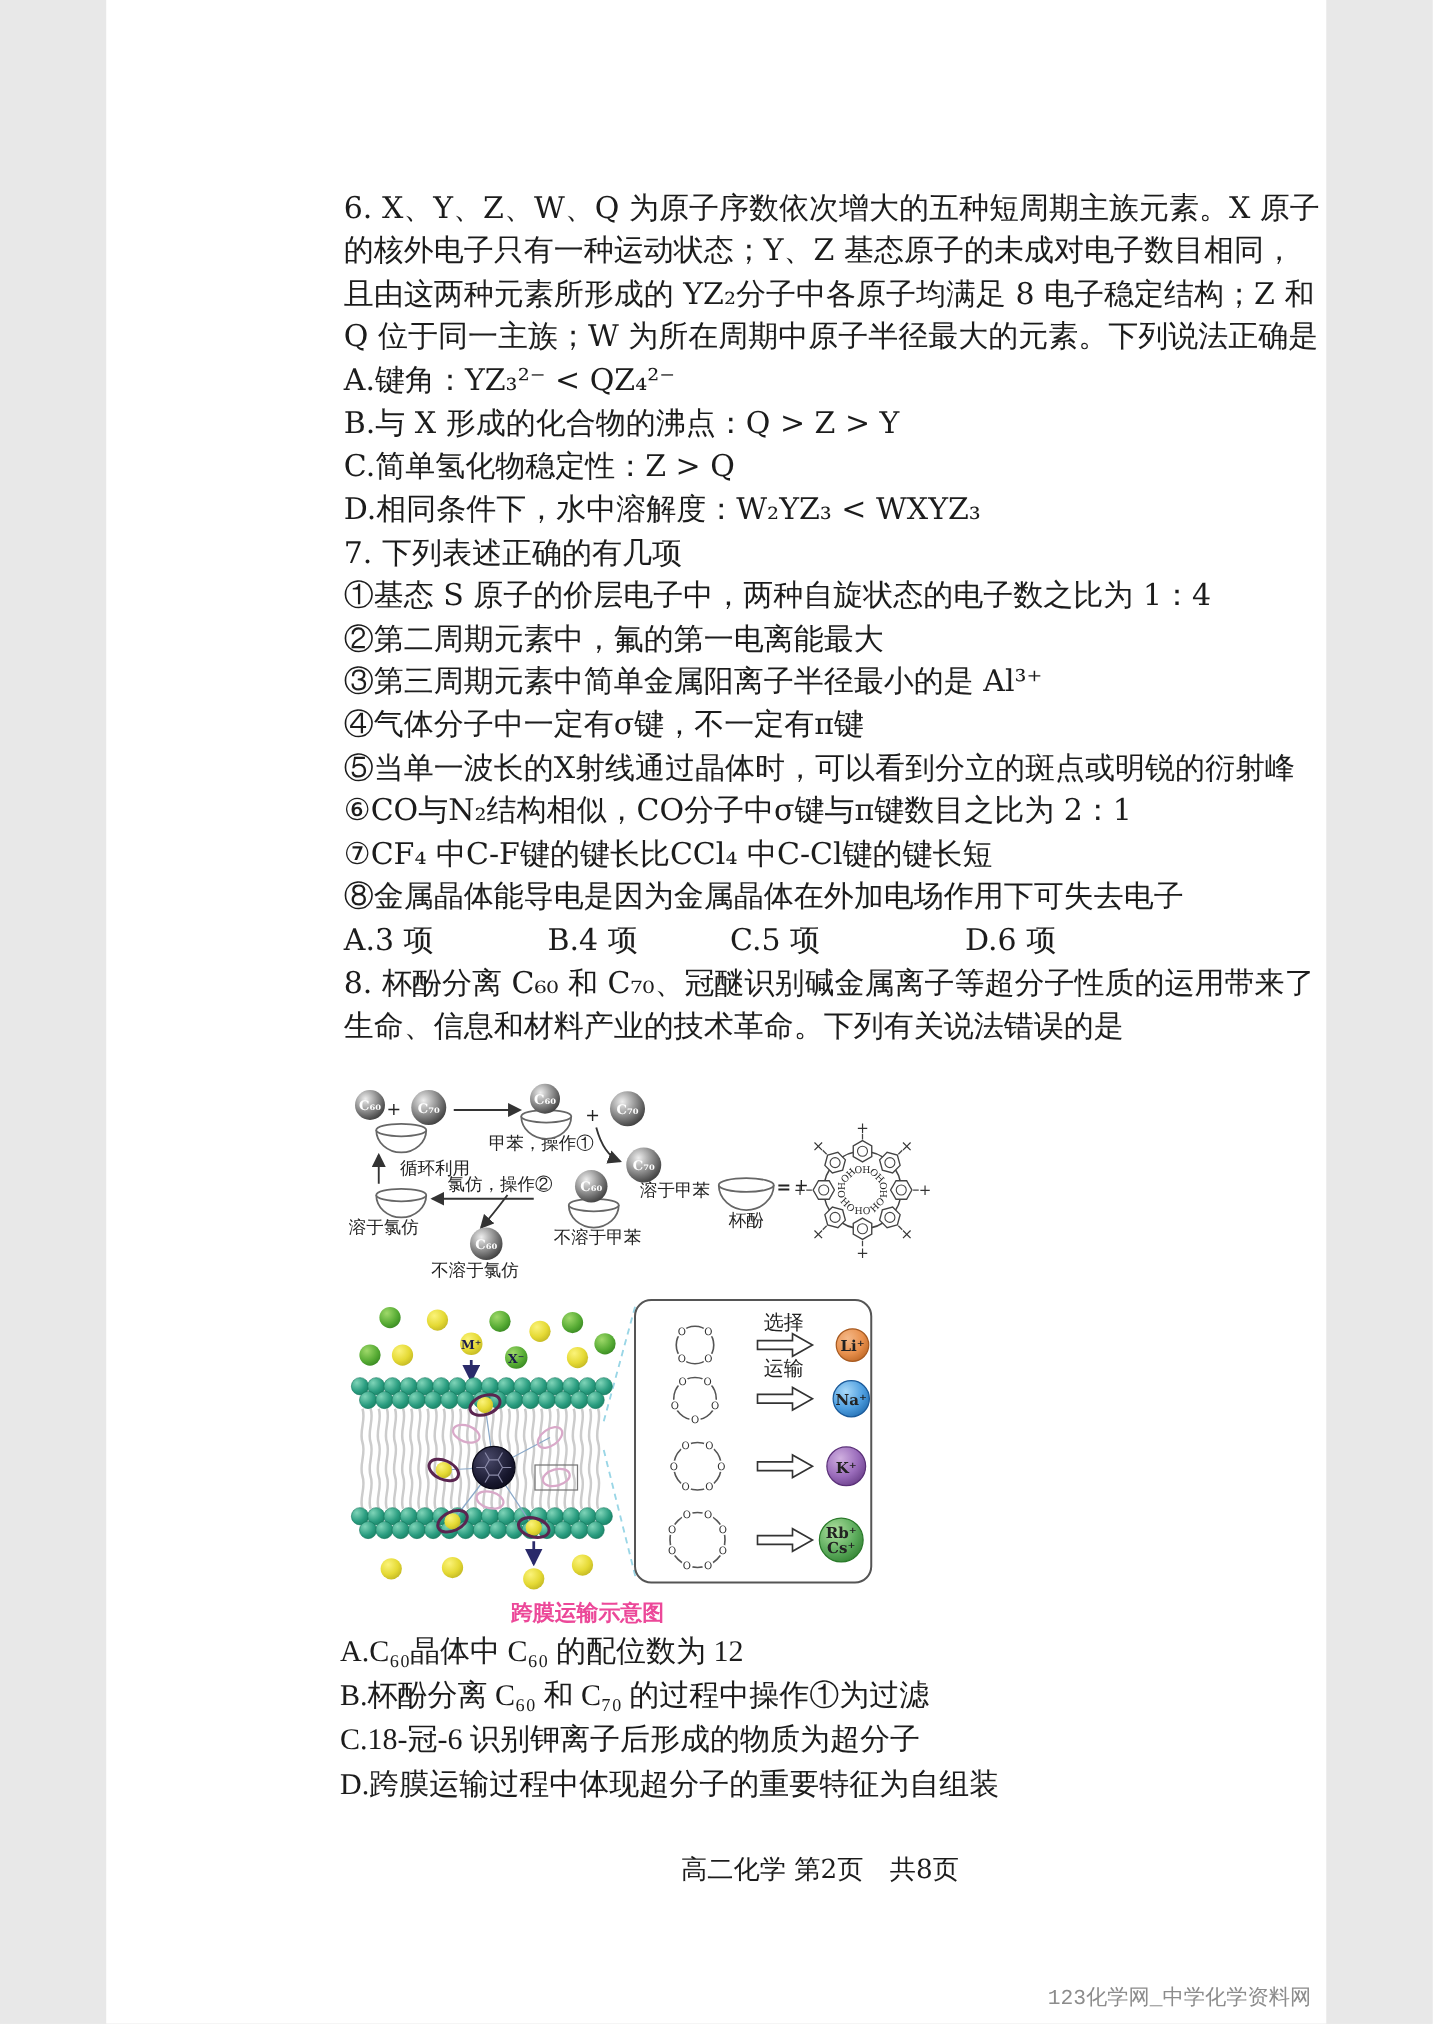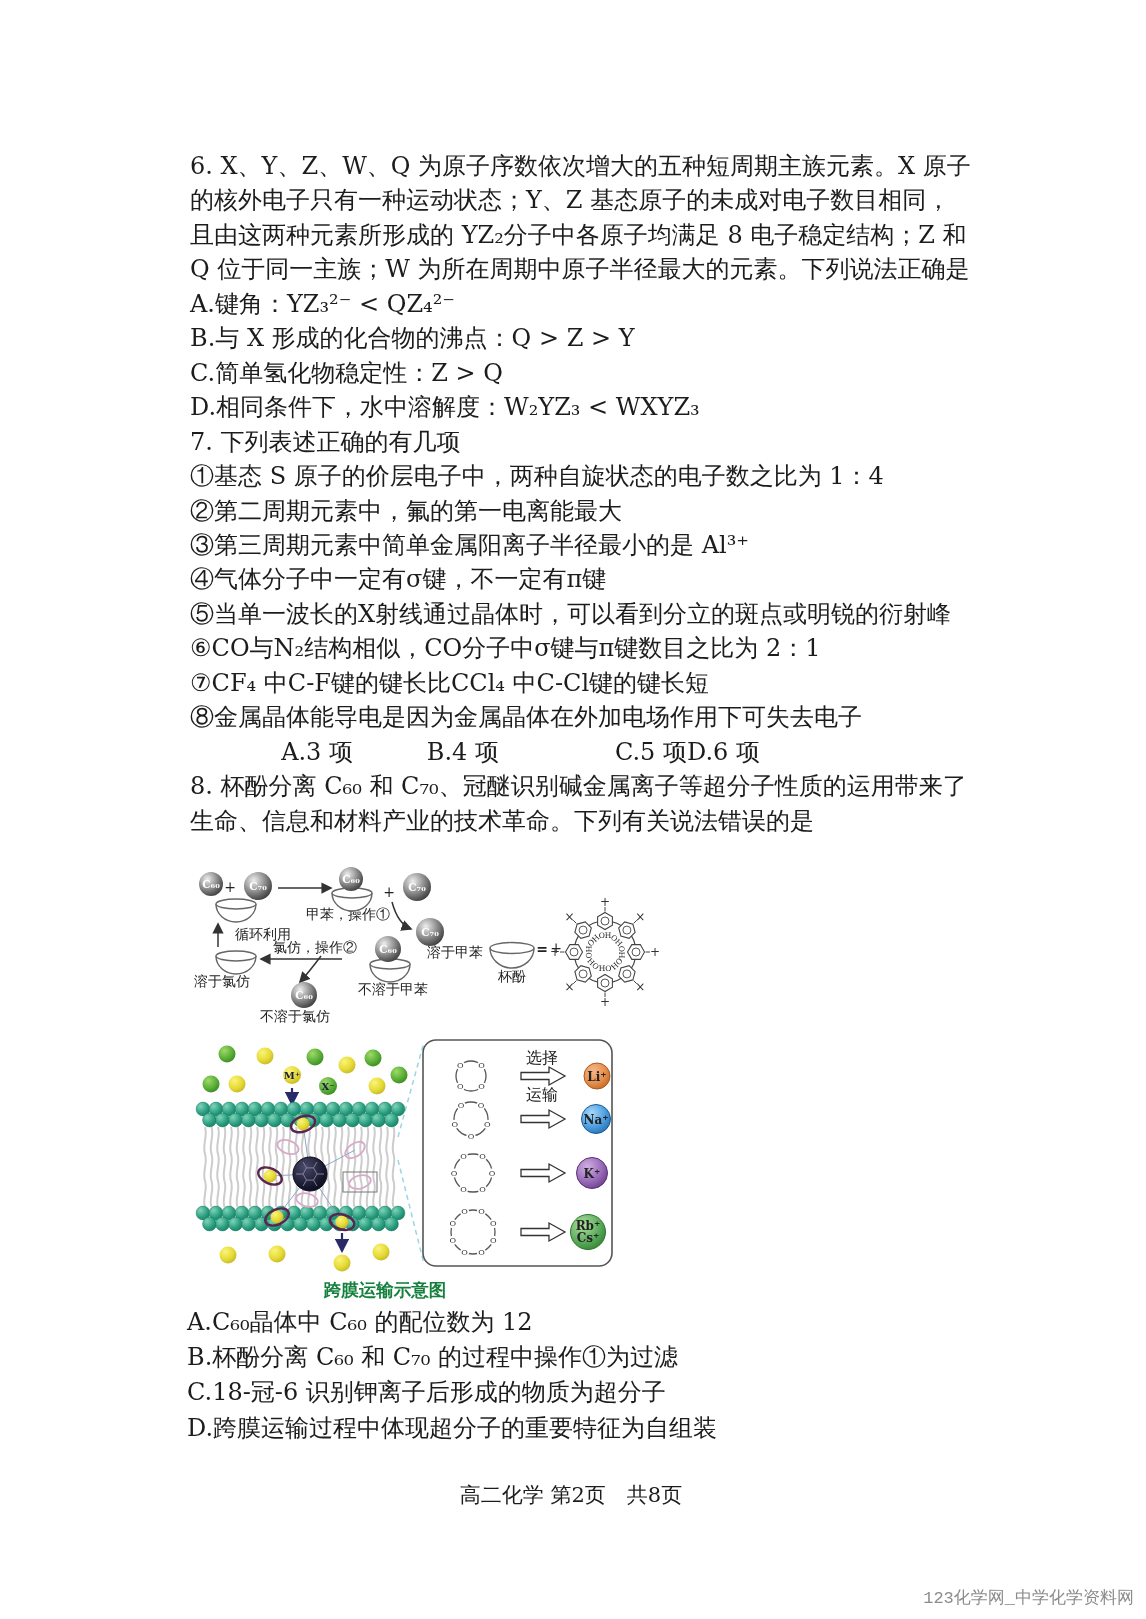--- a/index.html
+++ b/index.html
@@ -1,32 +1,32 @@
 <!DOCTYPE html>
 <html><head>
 <meta charset="utf-8">
 <style>
   html,body{margin:0;padding:0;background:#e8e8e8;}
   .page{
-    position:relative;width:1146px;height:1619px;background:#ffffff;
+    position:relative;width:976px;height:1619px;background:#ffffff;
     font-family:"DejaVu Serif","Liberation Serif",serif;color:#1c1c1c;
     overflow:hidden;margin:0 auto;
   }
   .body-text{position:absolute;left:190px;top:149px;}
   .bline{font-size:24px;line-height:34.45px;white-space:nowrap;}
-  .opt-row span{display:inline-block;text-align:right;}
+  .opt-row span{display:inline-block;}
   .sp-a{width:163px}.sp-b{width:146px}.sp-c{width:188px}
   .diagram1{position:absolute;left:185px;top:852px;}
   .diagram2{position:absolute;left:195px;top:1032px;}
   .fig-caption{
     position:absolute;left:285px;top:1278px;width:200px;text-align:center;
-    font-size:17.5px;font-weight:600;color:#15803d;
+    font-size:17.5px;font-weight:600;color:#ec4899;
   }
   .q8-options{position:absolute;left:187px;top:1305px;}
-  .q8-options .bline{line-height:35.2px;}
+  .q8-options .bline{line-height:35.2px;font-family:Liberation Serif, serif;}
   .footer{
     position:absolute;left:0;top:1481px;width:1070px;text-align:center;
     font-size:21px;color:#1c1c1c;padding-left:36px;
   }
   .watermark{
     position:absolute;right:12px;top:1586px;font-size:17px;color:#8c8c8c;
     font-family:Liberation Mono, monospace;
   }
   svg text{font-family:"DejaVu Serif","Liberation Serif",serif;}
   .flow-label{font-size:14px;fill:#222;}

